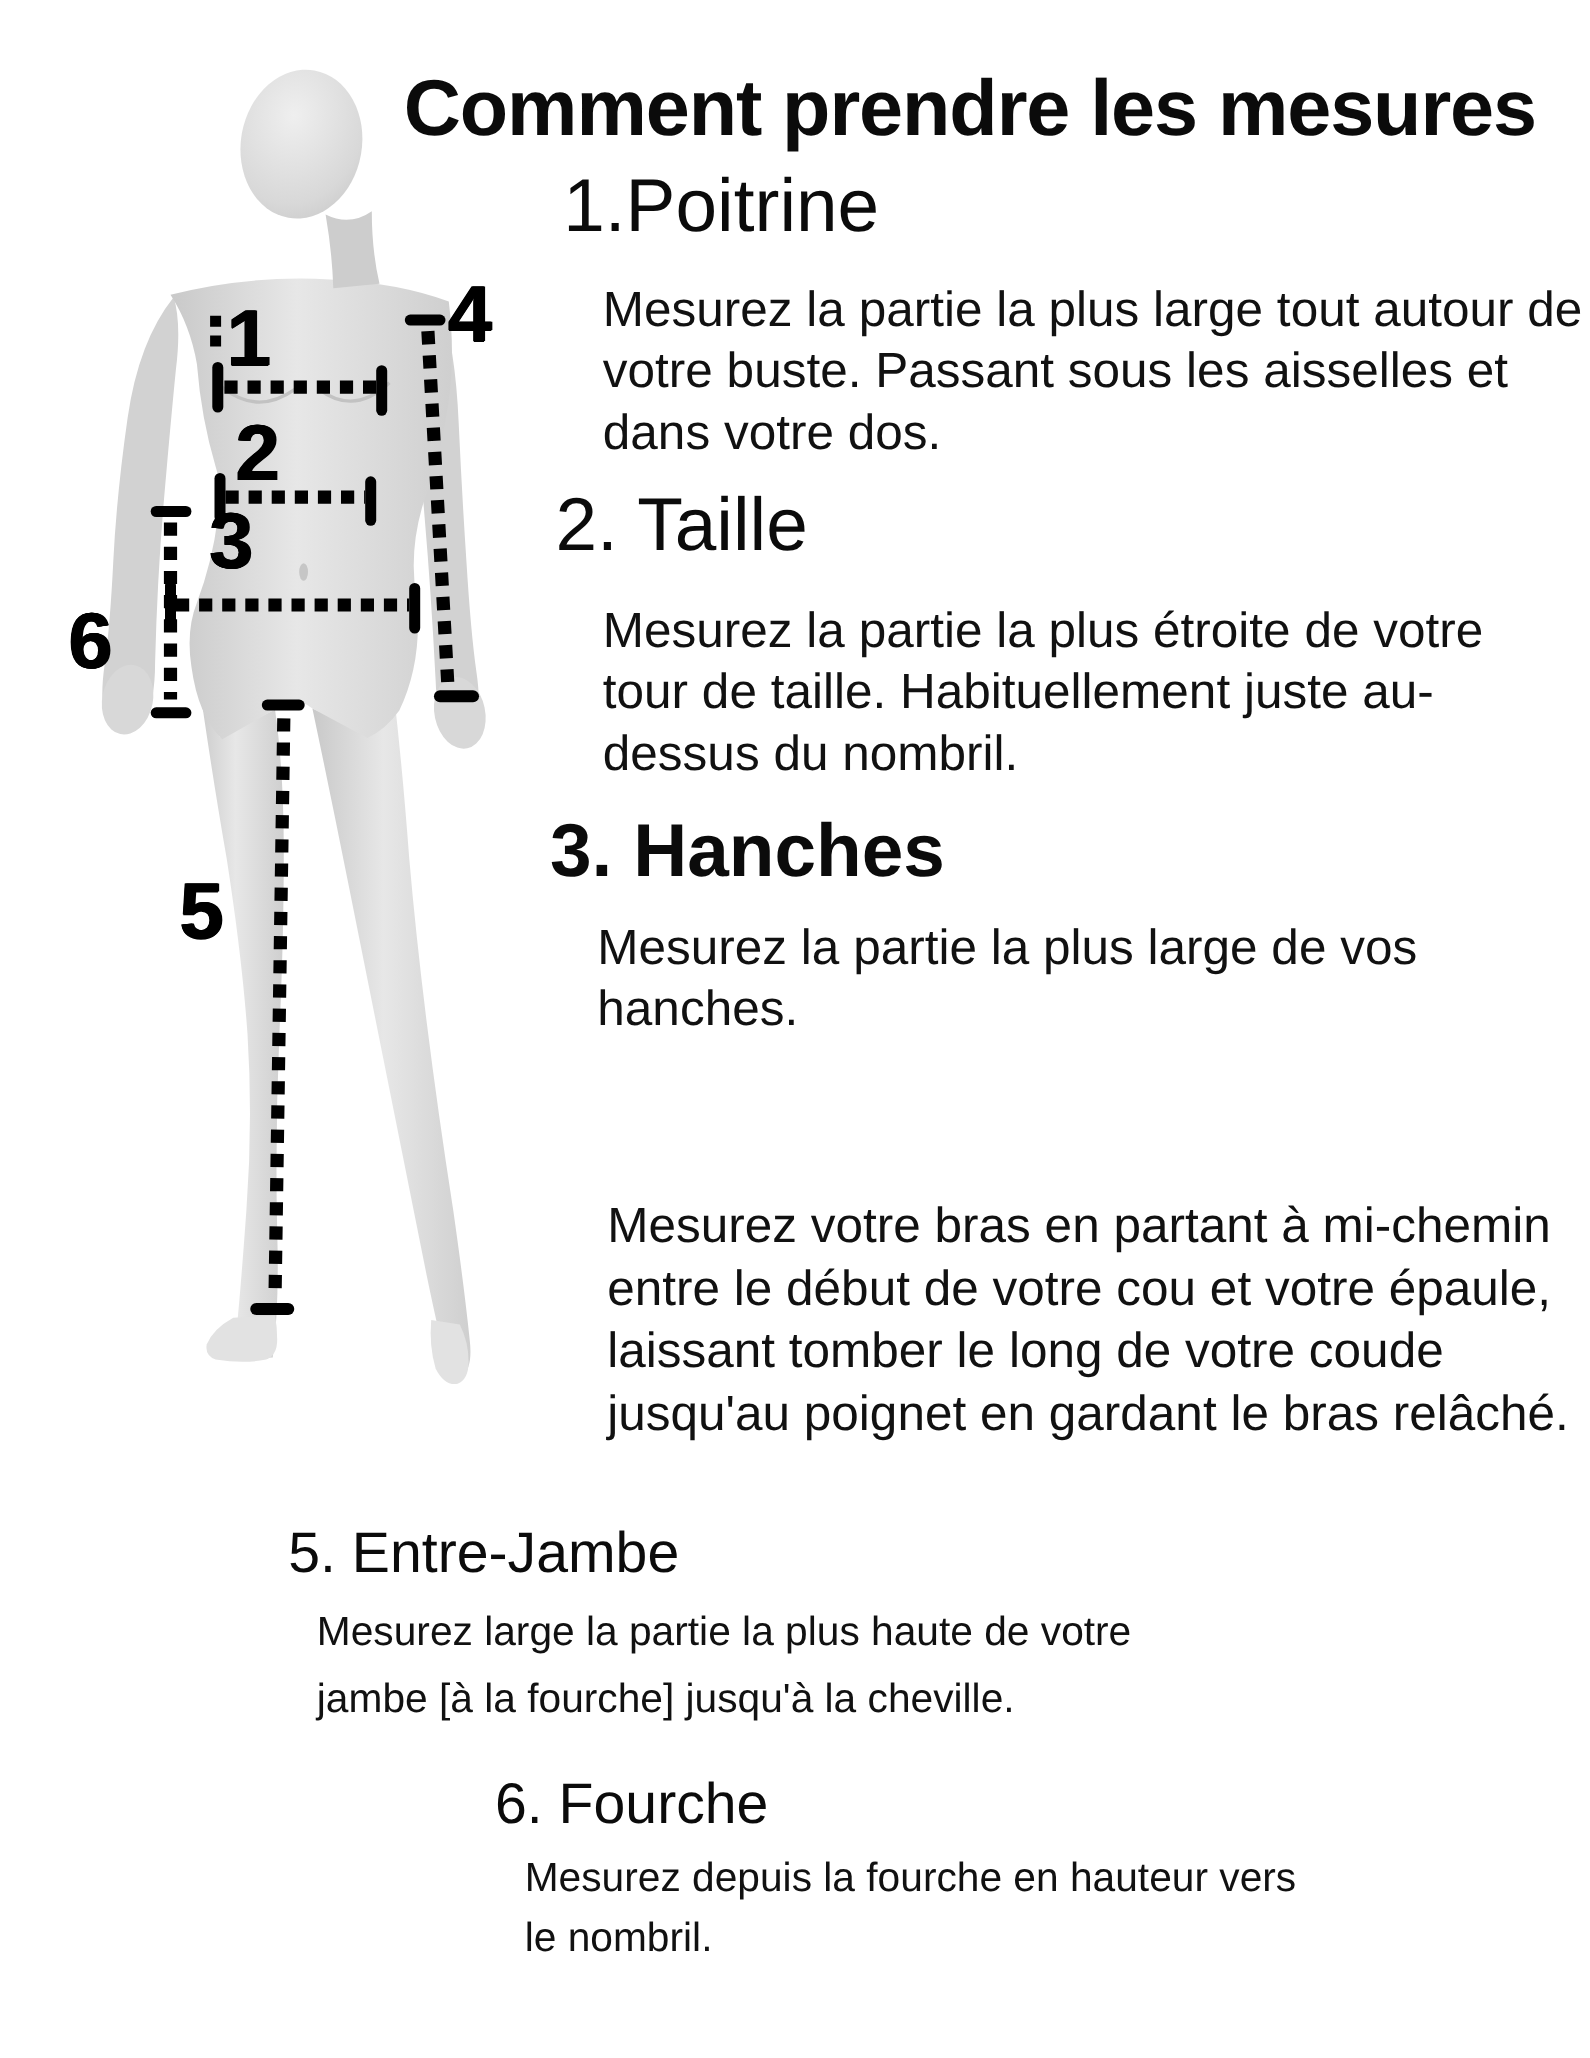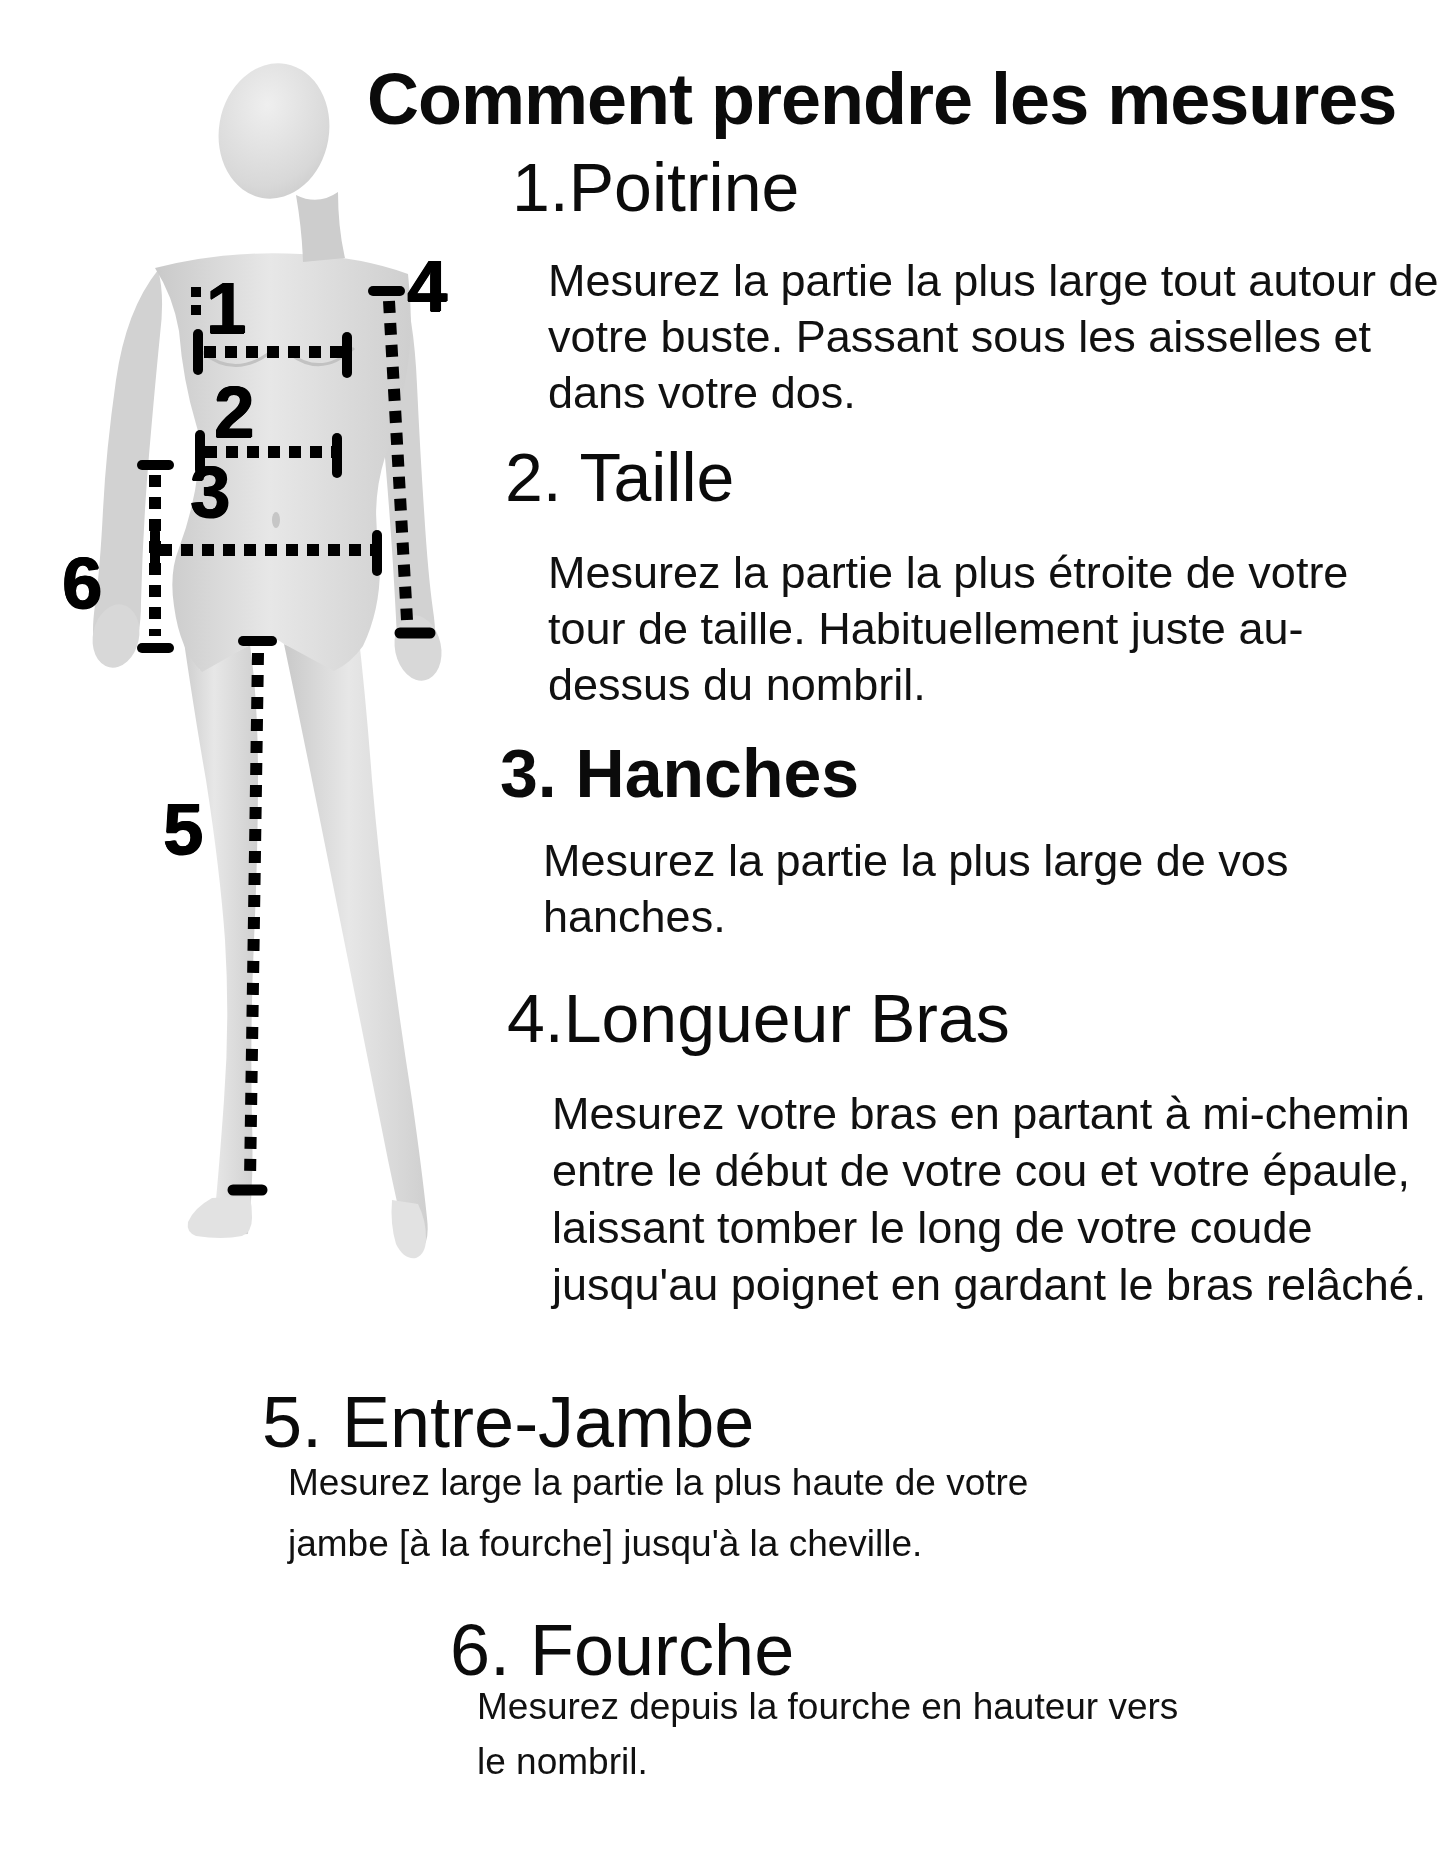--- a/index.html
+++ b/index.html
@@ -11,21 +11,21 @@
     color:#000;
     overflow:hidden;
   }
   #figure-svg{position:absolute;left:0;top:0;width:1445px;height:1871px;}
   .title{
     position:absolute;left:367px;top:62px;
     font-size:72px;line-height:1.05;letter-spacing:-1px;
     white-space:nowrap;color:#0b0b0b;font-weight:bold;
   }
   .h{position:absolute;font-size:68px;line-height:1.08;white-space:nowrap;color:#0b0b0b;}
-  .h-big{font-size:72px;}
+  .h-big{font-size:52px;}
   .b{position:absolute;font-size:45px;color:#111;}
   .b .bl{white-space:nowrap;line-height:56px;}
   #b4 .bl{line-height:57px;}
   #b5,#b6{font-size:37px;}
   #b5 .bl{line-height:61px;}
   #b6 .bl{line-height:55px;}
   #h1x{left:512px;top:151px;}
   #b1{left:548px;top:253px;}
   #h2x{left:505px;top:441px;}
   #b2{left:548px;top:545px;}
@@ -174,21 +174,20 @@
     <div class="bl">tour de taille. Habituellement juste au-</div>
     <div class="bl">dessus du nombril.</div>
   </div>
 
   <div class="h" id="h3x">3. Hanches</div>
   <div class="b" id="b3">
     <div class="bl">Mesurez la partie la plus large de vos</div>
     <div class="bl">hanches.</div>
   </div>
 
-  <div class="h" id="h4x">4.Longueur Bras</div>
   <div class="b" id="b4">
     <div class="bl">Mesurez votre bras en partant à mi-chemin</div>
     <div class="bl">entre le début de votre cou et votre épaule,</div>
     <div class="bl">laissant tomber le long de votre coude</div>
     <div class="bl">jusqu'au poignet en gardant le bras relâché.</div>
   </div>
 
   <div class="h h-big" id="h5x">5. Entre-Jambe</div>
   <div class="b" id="b5">
     <div class="bl">Mesurez large la partie la plus haute de votre</div>

